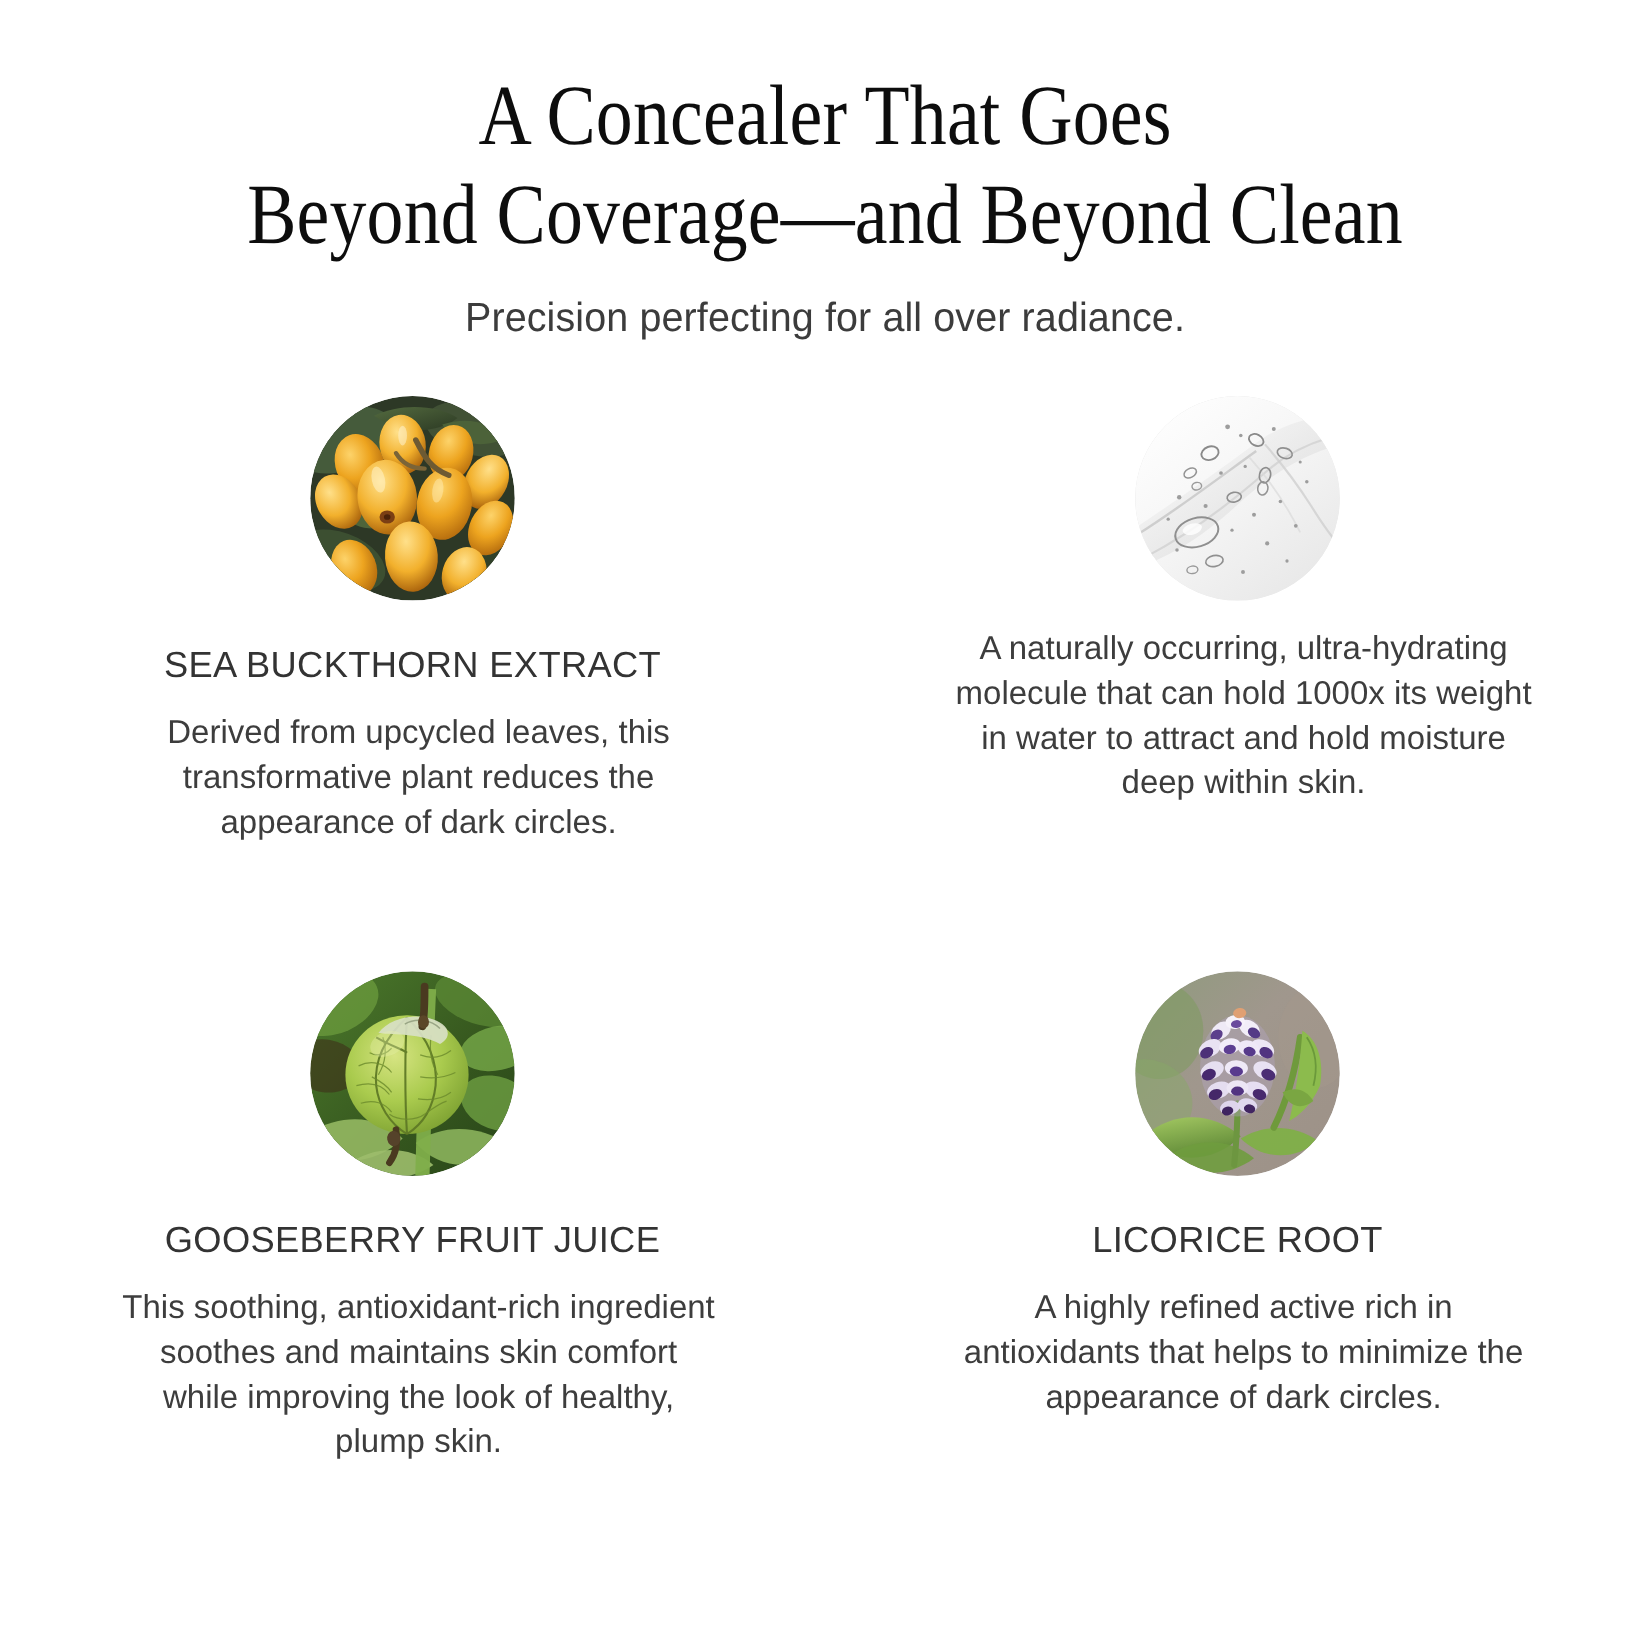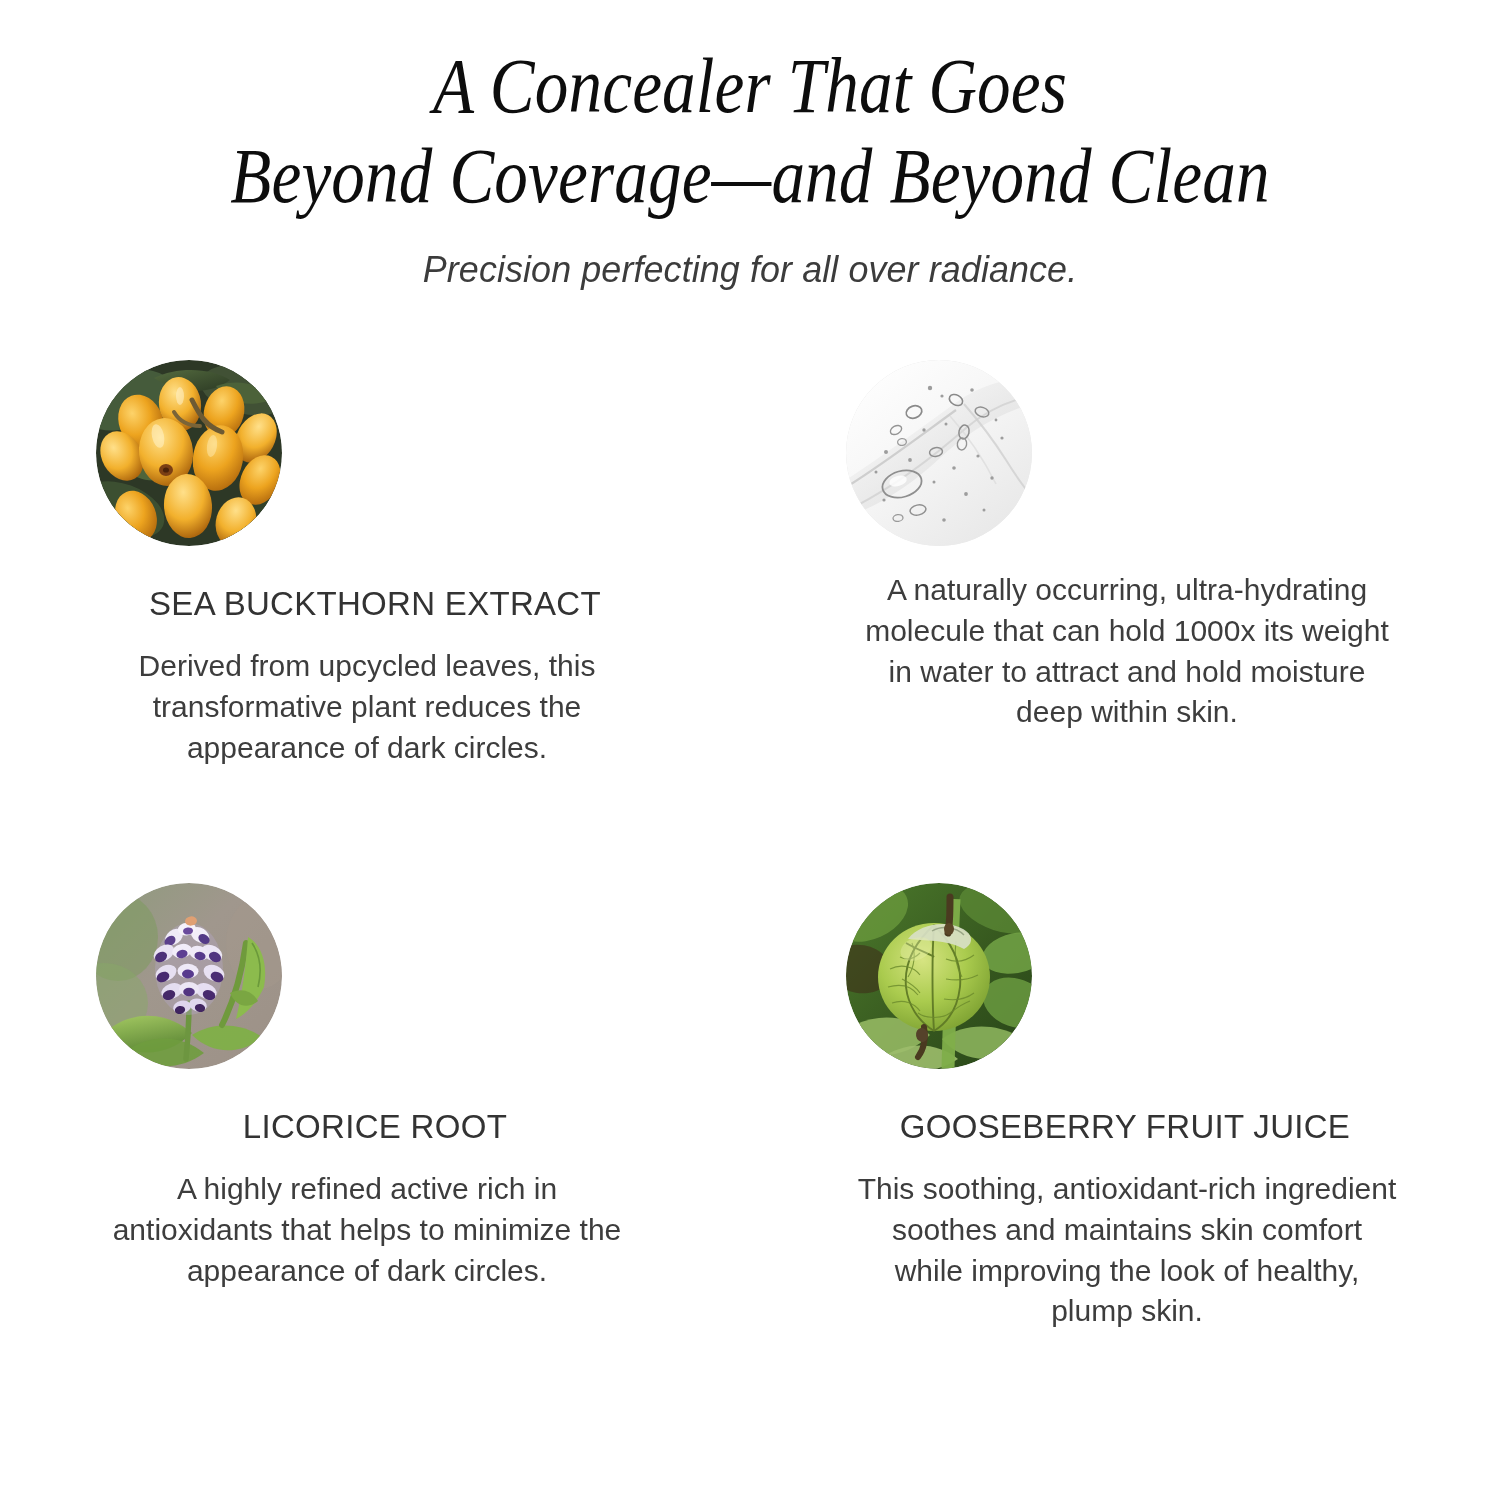--- a/index.html
+++ b/index.html
@@ -19,23 +19,22 @@
   .page {
     position: relative;
     width: 1500px;
     height: 1500px;
     background: #ffffff;
     box-sizing: border-box;
   }
 
   
   .header {
-    padding-top: 41px;
+    padding-top: 60px;
     text-align: center;
-    font-style: italic;
   }
   .headline {
     font-family: "Liberation Serif", "DejaVu Serif", serif;
     font-weight: 400;
     font-size: 78px;
     line-height: 1.16;
     letter-spacing: 0.2px;
     color: #0d0d0d;
     margin: 0;
     transform: scaleX(0.86);
@@ -64,20 +63,21 @@
     width: 1500px;
     display: grid;
     grid-template-columns: 1fr 1fr;
     grid-template-rows: auto auto;
     row-gap: 114px;
     column-gap: 0;
   }
   .cell {
     display: flex;
     flex-direction: column;
+    align-items: center;
     padding: 0 96px;
     box-sizing: border-box;
   }
 
   
   .thumb {
     position: relative;
     width: 186px;
     height: 186px;
     border-radius: 50%;
@@ -245,20 +245,94 @@
                 <circle cx="98" cy="160" r="1.8"></circle>
               <circle cx="138" cy="150" r="1.5"></circle>
                 <circle cx="156" cy="78" r="1.6"></circle>
               <circle cx="30" cy="112" r="1.5"></circle>
                 <circle cx="150" cy="60" r="1.4"></circle>
             </g>
           </g>
         </svg>
       </div>
       <div class="ing-desc">A naturally occurring, ultra-hydrating molecule that can hold 1000x its weight in water to attract and hold moisture deep within skin.</div>
+    </div>
+
+    <div class="cell right">
+      <div class="thumb">
+        <svg viewBox="0 0 186 186" xmlns="http://www.w3.org/2000/svg" aria-hidden="true">
+          <defs>
+            <clipPath id="cbGoo">
+                <circle cx="93" cy="93" r="93"></circle>
+              </clipPath>
+            <radialGradient id="husk" cx="40%" cy="34%" r="70%">
+              <stop offset="0%" stop-color="#d6e482"></stop>
+              <stop offset="55%" stop-color="#aacb4e"></stop>
+              <stop offset="100%" stop-color="#7fa333"></stop>
+            </radialGradient>
+            <linearGradient id="gooBg" x1="0" y1="0" x2="1" y2="1">
+              <stop offset="0%" stop-color="#4c7a2c"></stop>
+              <stop offset="55%" stop-color="#37591f"></stop>
+              <stop offset="100%" stop-color="#274418"></stop>
+            </linearGradient>
+          </defs>
+          <g clip-path="url(#cbGoo)">
+            <rect width="186" height="186" fill="url(#gooBg)"></rect>
+
+            <ellipse cx="24" cy="30" rx="40" ry="26" fill="#69993c" opacity="0.8" transform="rotate(-24 24 30)"></ellipse>
+            <ellipse cx="154" cy="26" rx="42" ry="22" fill="#5c8a35" opacity="0.75" transform="rotate(18 154 26)"></ellipse>
+            <ellipse cx="170" cy="70" rx="34" ry="20" fill="#77a948" opacity="0.8" transform="rotate(-12 170 70)"></ellipse>
+            <ellipse cx="14" cy="86" rx="32" ry="24" fill="#3e2a18" opacity="0.55" transform="rotate(10 14 86)"></ellipse>
+            <ellipse cx="170" cy="120" rx="34" ry="24" fill="#6e9f42" opacity="0.8" transform="rotate(20 170 120)"></ellipse>
+
+            <path d="M-6 150 C26 128 62 130 84 152 C58 178 16 180 -6 150 Z" fill="#8fb35f" opacity="0.95"></path>
+            <path d="M96 156 C120 138 156 140 180 158 C156 182 118 182 96 156 Z" fill="#86ad58" opacity="0.95"></path>
+            <path d="M34 176 C58 158 90 158 112 176 C88 192 58 192 34 176 Z" fill="#9cbd6c" opacity="0.9"></path>
+
+            <path d="M108 16 C106 60 104 112 102 186" stroke="#7fae4a" stroke-width="13" fill="none" opacity="0.95"></path>
+
+            <ellipse cx="88" cy="94" rx="56" ry="54" fill="url(#husk)"></ellipse>
+
+            <g stroke="#5f7a26" stroke-width="1.9" fill="none" opacity="0.95">
+              <path d="M88 42 C66 62 58 82 60 104 C62 122 72 138 88 148"></path>
+              <path d="M88 42 C108 62 116 82 114 104 C112 122 104 138 88 148"></path>
+              <path d="M88 42 C86 70 86 116 88 148"></path>
+              <path d="M60 60 C74 68 86 72 88 74"></path>
+            </g>
+
+            <g stroke="#6b8a2c" stroke-width="1.1" fill="none" opacity="0.8">
+              <path d="M44 86 C56 80 68 84 74 92"></path>
+              <path d="M42 104 C56 100 66 104 72 112"></path>
+              <path d="M46 120 C58 116 68 120 74 128"></path>
+              <path d="M100 76 C110 80 120 78 128 72"></path>
+              <path d="M100 96 C112 98 124 96 132 92"></path>
+              <path d="M98 116 C110 118 120 116 128 110"></path>
+              <path d="M66 60 C70 72 68 84 62 94"></path>
+              <path d="M110 58 C108 72 110 84 116 94"></path>
+              <path d="M72 130 C80 136 96 136 104 130"></path>
+              <path d="M54 74 C62 78 68 76 74 70"></path>
+              <path d="M104 130 C112 124 118 120 124 118"></path>
+              <path d="M56 96 C64 100 70 104 74 110"></path>
+            </g>
+
+            <path d="M62 56 C74 40 104 36 120 48 C128 54 126 62 118 66 C100 56 78 58 62 56 Z" fill="#d8dfc6" opacity="0.92"></path>
+            <path d="M86 48 C96 42 110 44 118 52" stroke="#9aa686" stroke-width="1.4" fill="none"></path>
+
+            <path d="M104 14 C104 28 104 40 102 50" stroke="#4a3a20" stroke-width="7" fill="none" stroke-linecap="round"></path>
+            <ellipse cx="103" cy="46" rx="5" ry="6" fill="#5b4628"></ellipse>
+
+            <path d="M78 144 C80 156 78 166 72 174" stroke="#4a3a20" stroke-width="6" fill="none" stroke-linecap="round"></path>
+            <ellipse cx="76" cy="152" rx="6" ry="7" fill="#55422a" transform="rotate(-10 76 152)"></ellipse>
+
+            <ellipse cx="70" cy="66" rx="16" ry="11" fill="#e9f2ad" opacity="0.35" transform="rotate(-22 70 66)"></ellipse>
+          </g>
+        </svg>
+      </div>
+      <div class="ing-title">GOOSEBERRY FRUIT JUICE</div>
+      <div class="ing-desc">This soothing, antioxidant-rich ingredient soothes and maintains skin comfort while improving the look of healthy, plump skin.</div>
     </div>
 
     <div class="cell left">
       <div class="thumb">
         <svg viewBox="0 0 186 186" xmlns="http://www.w3.org/2000/svg" aria-hidden="true">
           <defs>
             <clipPath id="cbLic">
                 <circle cx="93" cy="93" r="93"></circle>
               </clipPath>
             <linearGradient id="licBg" x1="0" y1="0" x2="1" y2="1">
@@ -327,88 +401,14 @@
 
               <ellipse cx="95" cy="38" rx="6" ry="4.6" fill="#e0a073" transform="rotate(-8 95 38)"></ellipse>
             </g>
           </g>
         </svg>
       </div>
       <div class="ing-title">LICORICE ROOT</div>
       <div class="ing-desc">A highly refined active rich in antioxidants that helps to minimize the appearance of dark circles.</div>
     </div>
 
-    <div class="cell right">
-      <div class="thumb">
-        <svg viewBox="0 0 186 186" xmlns="http://www.w3.org/2000/svg" aria-hidden="true">
-          <defs>
-            <clipPath id="cbGoo">
-                <circle cx="93" cy="93" r="93"></circle>
-              </clipPath>
-            <radialGradient id="husk" cx="40%" cy="34%" r="70%">
-              <stop offset="0%" stop-color="#d6e482"></stop>
-              <stop offset="55%" stop-color="#aacb4e"></stop>
-              <stop offset="100%" stop-color="#7fa333"></stop>
-            </radialGradient>
-            <linearGradient id="gooBg" x1="0" y1="0" x2="1" y2="1">
-              <stop offset="0%" stop-color="#4c7a2c"></stop>
-              <stop offset="55%" stop-color="#37591f"></stop>
-              <stop offset="100%" stop-color="#274418"></stop>
-            </linearGradient>
-          </defs>
-          <g clip-path="url(#cbGoo)">
-            <rect width="186" height="186" fill="url(#gooBg)"></rect>
-
-            <ellipse cx="24" cy="30" rx="40" ry="26" fill="#69993c" opacity="0.8" transform="rotate(-24 24 30)"></ellipse>
-            <ellipse cx="154" cy="26" rx="42" ry="22" fill="#5c8a35" opacity="0.75" transform="rotate(18 154 26)"></ellipse>
-            <ellipse cx="170" cy="70" rx="34" ry="20" fill="#77a948" opacity="0.8" transform="rotate(-12 170 70)"></ellipse>
-            <ellipse cx="14" cy="86" rx="32" ry="24" fill="#3e2a18" opacity="0.55" transform="rotate(10 14 86)"></ellipse>
-            <ellipse cx="170" cy="120" rx="34" ry="24" fill="#6e9f42" opacity="0.8" transform="rotate(20 170 120)"></ellipse>
-
-            <path d="M-6 150 C26 128 62 130 84 152 C58 178 16 180 -6 150 Z" fill="#8fb35f" opacity="0.95"></path>
-            <path d="M96 156 C120 138 156 140 180 158 C156 182 118 182 96 156 Z" fill="#86ad58" opacity="0.95"></path>
-            <path d="M34 176 C58 158 90 158 112 176 C88 192 58 192 34 176 Z" fill="#9cbd6c" opacity="0.9"></path>
-
-            <path d="M108 16 C106 60 104 112 102 186" stroke="#7fae4a" stroke-width="13" fill="none" opacity="0.95"></path>
-
-            <ellipse cx="88" cy="94" rx="56" ry="54" fill="url(#husk)"></ellipse>
-
-            <g stroke="#5f7a26" stroke-width="1.9" fill="none" opacity="0.95">
-              <path d="M88 42 C66 62 58 82 60 104 C62 122 72 138 88 148"></path>
-              <path d="M88 42 C108 62 116 82 114 104 C112 122 104 138 88 148"></path>
-              <path d="M88 42 C86 70 86 116 88 148"></path>
-              <path d="M60 60 C74 68 86 72 88 74"></path>
-            </g>
-
-            <g stroke="#6b8a2c" stroke-width="1.1" fill="none" opacity="0.8">
-              <path d="M44 86 C56 80 68 84 74 92"></path>
-              <path d="M42 104 C56 100 66 104 72 112"></path>
-              <path d="M46 120 C58 116 68 120 74 128"></path>
-              <path d="M100 76 C110 80 120 78 128 72"></path>
-              <path d="M100 96 C112 98 124 96 132 92"></path>
-              <path d="M98 116 C110 118 120 116 128 110"></path>
-              <path d="M66 60 C70 72 68 84 62 94"></path>
-              <path d="M110 58 C108 72 110 84 116 94"></path>
-              <path d="M72 130 C80 136 96 136 104 130"></path>
-              <path d="M54 74 C62 78 68 76 74 70"></path>
-              <path d="M104 130 C112 124 118 120 124 118"></path>
-              <path d="M56 96 C64 100 70 104 74 110"></path>
-            </g>
-
-            <path d="M62 56 C74 40 104 36 120 48 C128 54 126 62 118 66 C100 56 78 58 62 56 Z" fill="#d8dfc6" opacity="0.92"></path>
-            <path d="M86 48 C96 42 110 44 118 52" stroke="#9aa686" stroke-width="1.4" fill="none"></path>
-
-            <path d="M104 14 C104 28 104 40 102 50" stroke="#4a3a20" stroke-width="7" fill="none" stroke-linecap="round"></path>
-            <ellipse cx="103" cy="46" rx="5" ry="6" fill="#5b4628"></ellipse>
-
-            <path d="M78 144 C80 156 78 166 72 174" stroke="#4a3a20" stroke-width="6" fill="none" stroke-linecap="round"></path>
-            <ellipse cx="76" cy="152" rx="6" ry="7" fill="#55422a" transform="rotate(-10 76 152)"></ellipse>
-
-            <ellipse cx="70" cy="66" rx="16" ry="11" fill="#e9f2ad" opacity="0.35" transform="rotate(-22 70 66)"></ellipse>
-          </g>
-        </svg>
-      </div>
-      <div class="ing-title">GOOSEBERRY FRUIT JUICE</div>
-      <div class="ing-desc">This soothing, antioxidant-rich ingredient soothes and maintains skin comfort while improving the look of healthy, plump skin.</div>
-    </div>
-
   </div>
 </div>
 
 </body></html>

